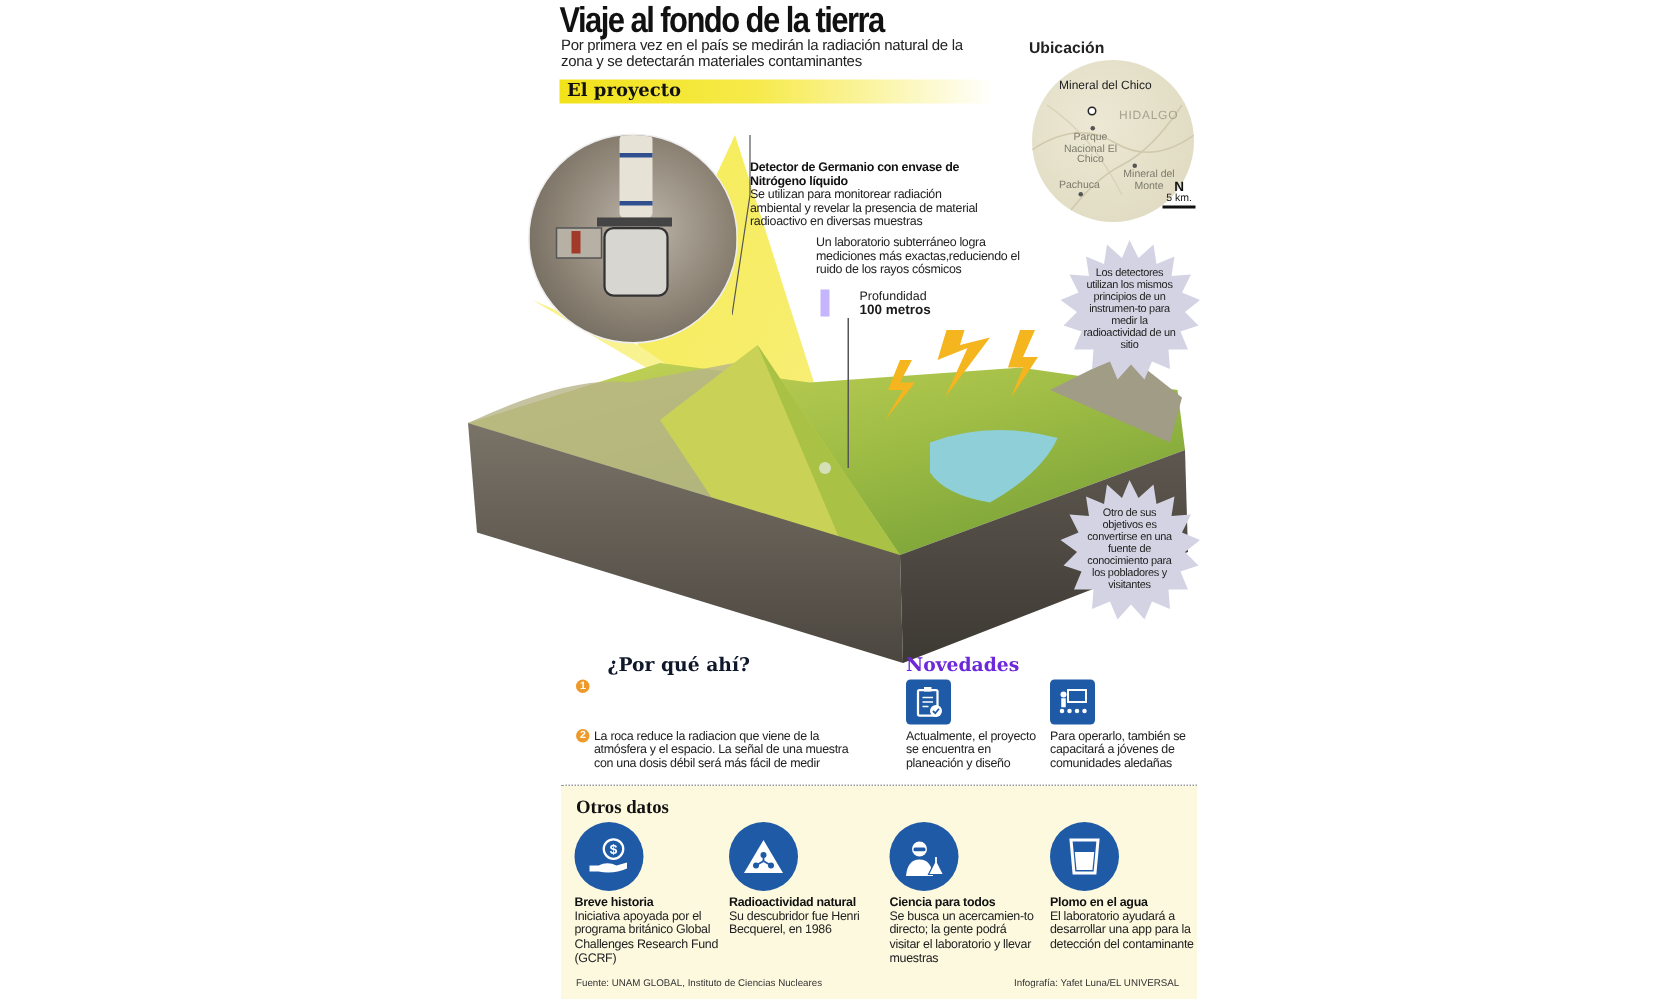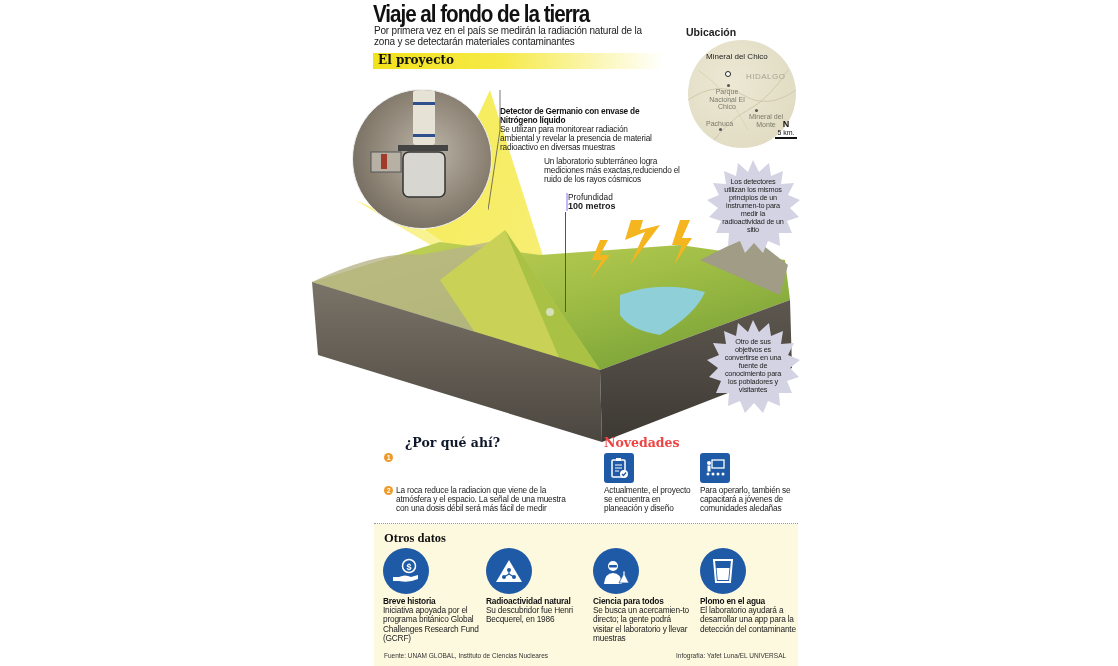--- a/index.html
+++ b/index.html
@@ -23,30 +23,30 @@
     .scale .bar { width: 22px; height: 2px; background: #111; margin-top: 1px; }
 
     .lens { left: 350px; top: 80px; width: 400px; height: 360px; }
 
     .photo { left: 352px; top: 89px; width: 140px; height: 140px; border-radius: 50%; background: radial-gradient(circle at 55% 45%, #bdb5a8 0%, #8a8173 55%, #5e574d 100%); overflow: hidden; border: 1px solid #eee; }
 
     .det-text { left: 500px; top: 84px; width: 160px; font-size: 8.3px; line-height: 9px; color: #222; letter-spacing: -0.2px; margin-top: 23px; }
     .det-text b { display: block; color: #111; }
 
     .lab-text { left: 544px; top: 157px; width: 140px; font-size: 8.3px; line-height: 9px; color: #222; letter-spacing: -0.2px; }
-    .depth { left: 566px; top: 193px; font-size: 8.3px; line-height: 9px; border-left: 2px solid #c4b5fd; padding-left: 0; }
+    .depth { left: 547px; top: 193px; font-size: 8.3px; line-height: 9px; border-left: 6px solid #c4b5fd; padding-left: 20px; }
     .depth b { display: block; font-size: 9px; }
     .depth-line { left: 565px; top: 212px; width: 1px; height: 100px; background: #555; }
 
     .terrain { left: 300px; top: 220px; width: 500px; height: 230px; }
 
     .star { width: 96px; height: 96px; }
     .star-text { position: absolute; left: 0; top: 0; width: 96px; height: 96px; display: flex; align-items: center; justify-content: center; text-align: center; font-size: 7.3px; line-height: 8px; color: #222; padding: 0 16px; letter-spacing: -0.2px; }
     .why-title { left: 405px; top: 435px; font-family: "DejaVu Serif", serif; font-weight: bold; font-size: 12.5px; color: #0f172a; }
-    .nov-title { left: 604px; top: 435px; font-family: "DejaVu Serif", serif; font-weight: bold; font-size: 12.5px; color: #ef4444; }
+    .nov-title { left: 604px; top: 435px; font-family: "DejaVu Serif", serif; font-weight: bold; font-size: 12.5px; color: #6d28d9; }
 
     .why-item { left: 384px; width: 190px; font-size: 8.3px; line-height: 9px; color: #222; padding-left: 12px; letter-spacing: -0.2px; }
     .why-item .num { position: absolute; left: 0; top: 0; width: 9px; height: 9px; border-radius: 50%; background: #ee9a2a; color: #fff; font-size: 7px; line-height: 9px; text-align: center; font-weight: bold; }
 
     .nov-icon { width: 30px; height: 30px; background: #1f5aa6; border-radius: 3px; display: flex; align-items: center; justify-content: center; }
     .nov-text { font-size: 8.3px; line-height: 9px; color: #222; letter-spacing: -0.2px; }
 
     .divider { left: 374px; top: 523px; width: 424px; height: 0; border-top: 1px dotted #999; }
 
     .otros-bg { left: 374px; top: 524px; width: 424px; height: 142px; background: #fdf9df; }

